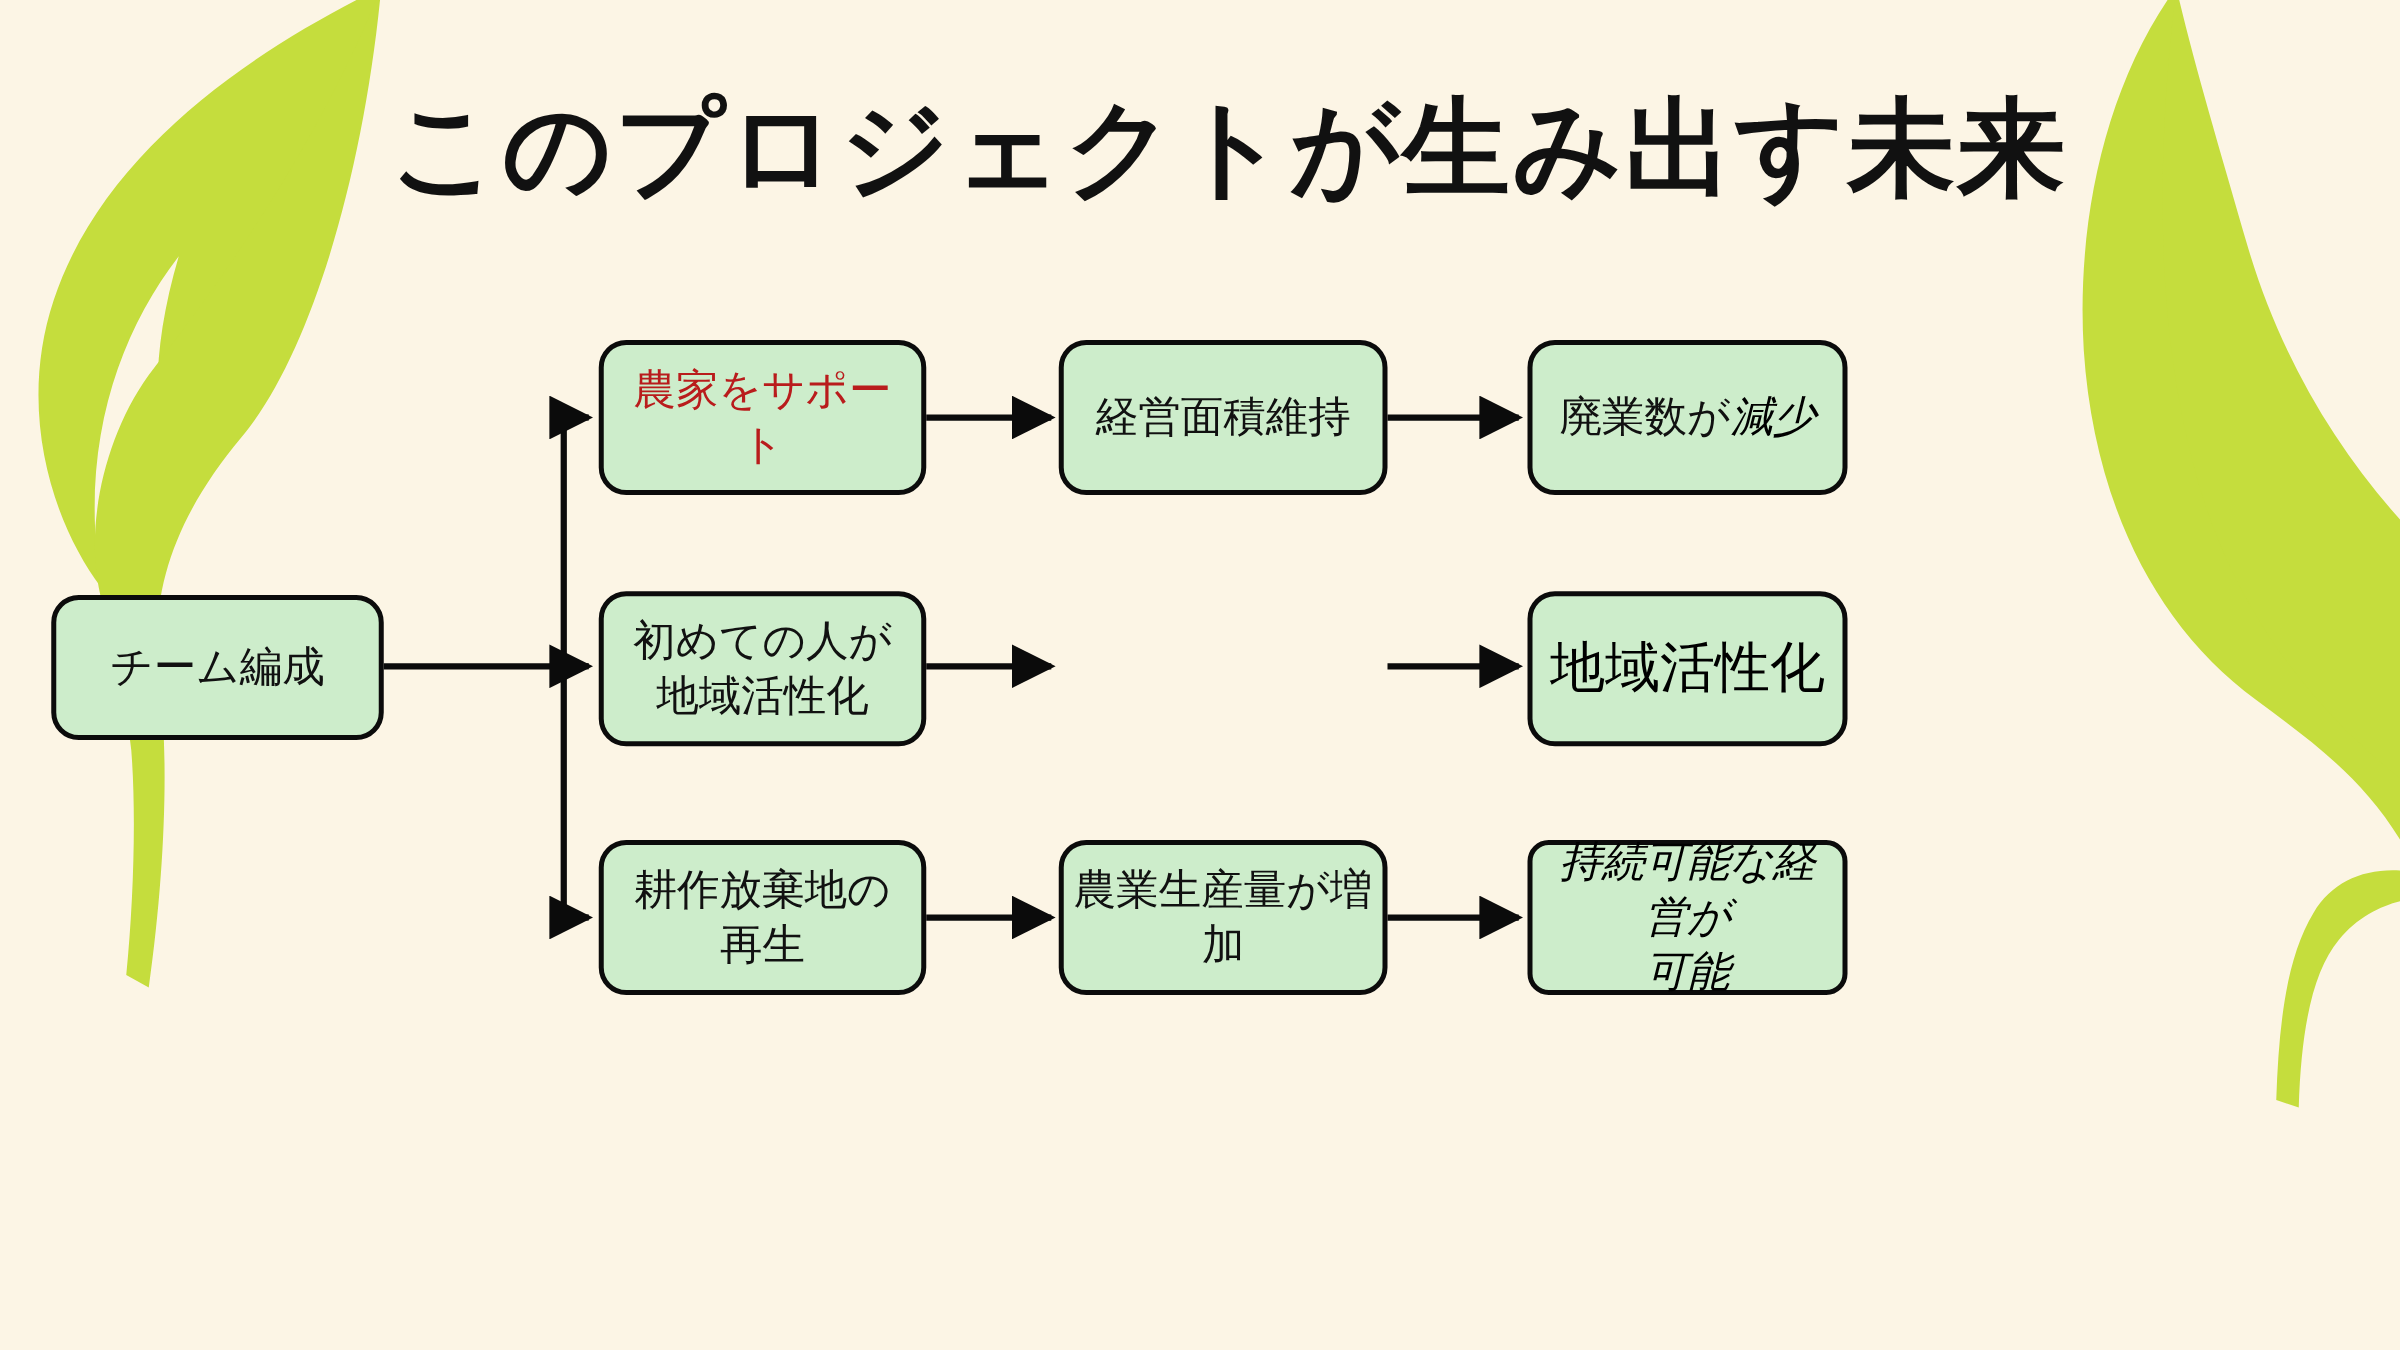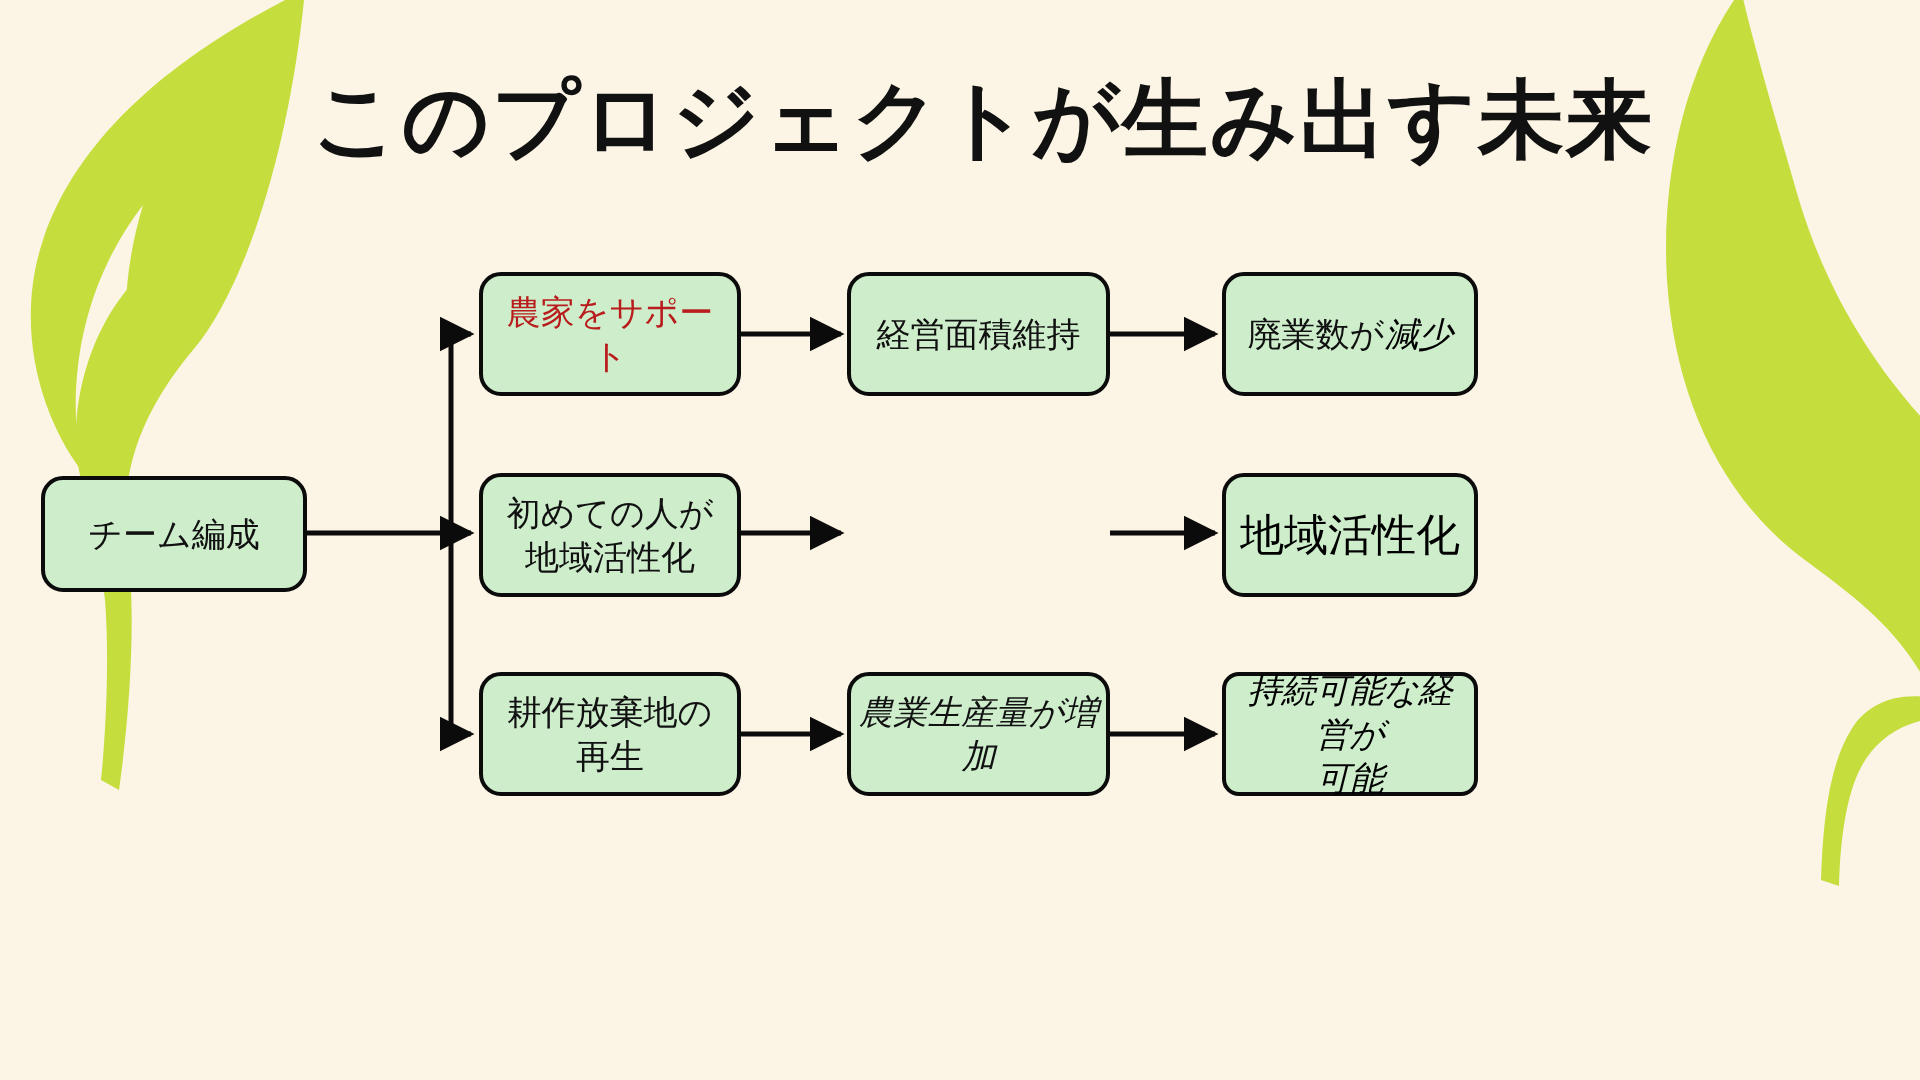--- a/index.html
+++ b/index.html
@@ -125,21 +125,21 @@
 
 
     <div class="node big" style="left:1199px;top:473px;width:256px;height:124px;">
       <span class="t-red">地域活性化</span>
     </div>
 
     <div class="node" style="left:456px;top:672px;width:262px;height:124px;">
       <span>耕作放棄地の再生</span>
     </div>
 
-    <div class="node" style="left:824px;top:672px;width:263px;height:124px;font-style:italic;">
+    <div class="node" style="left:824px;top:672px;width:263px;height:124px;">
       <span>農業生産量が増加</span>
     </div>
 
     <div class="node" style="left:1199px;top:672px;width:256px;height:124px;flex-direction:column;border-radius:17px;">
       <span class="t-orange">持続可能な経営が</span>
       <span class="t-orange">可能</span>
     </div>
 
   </div>
 </div>

